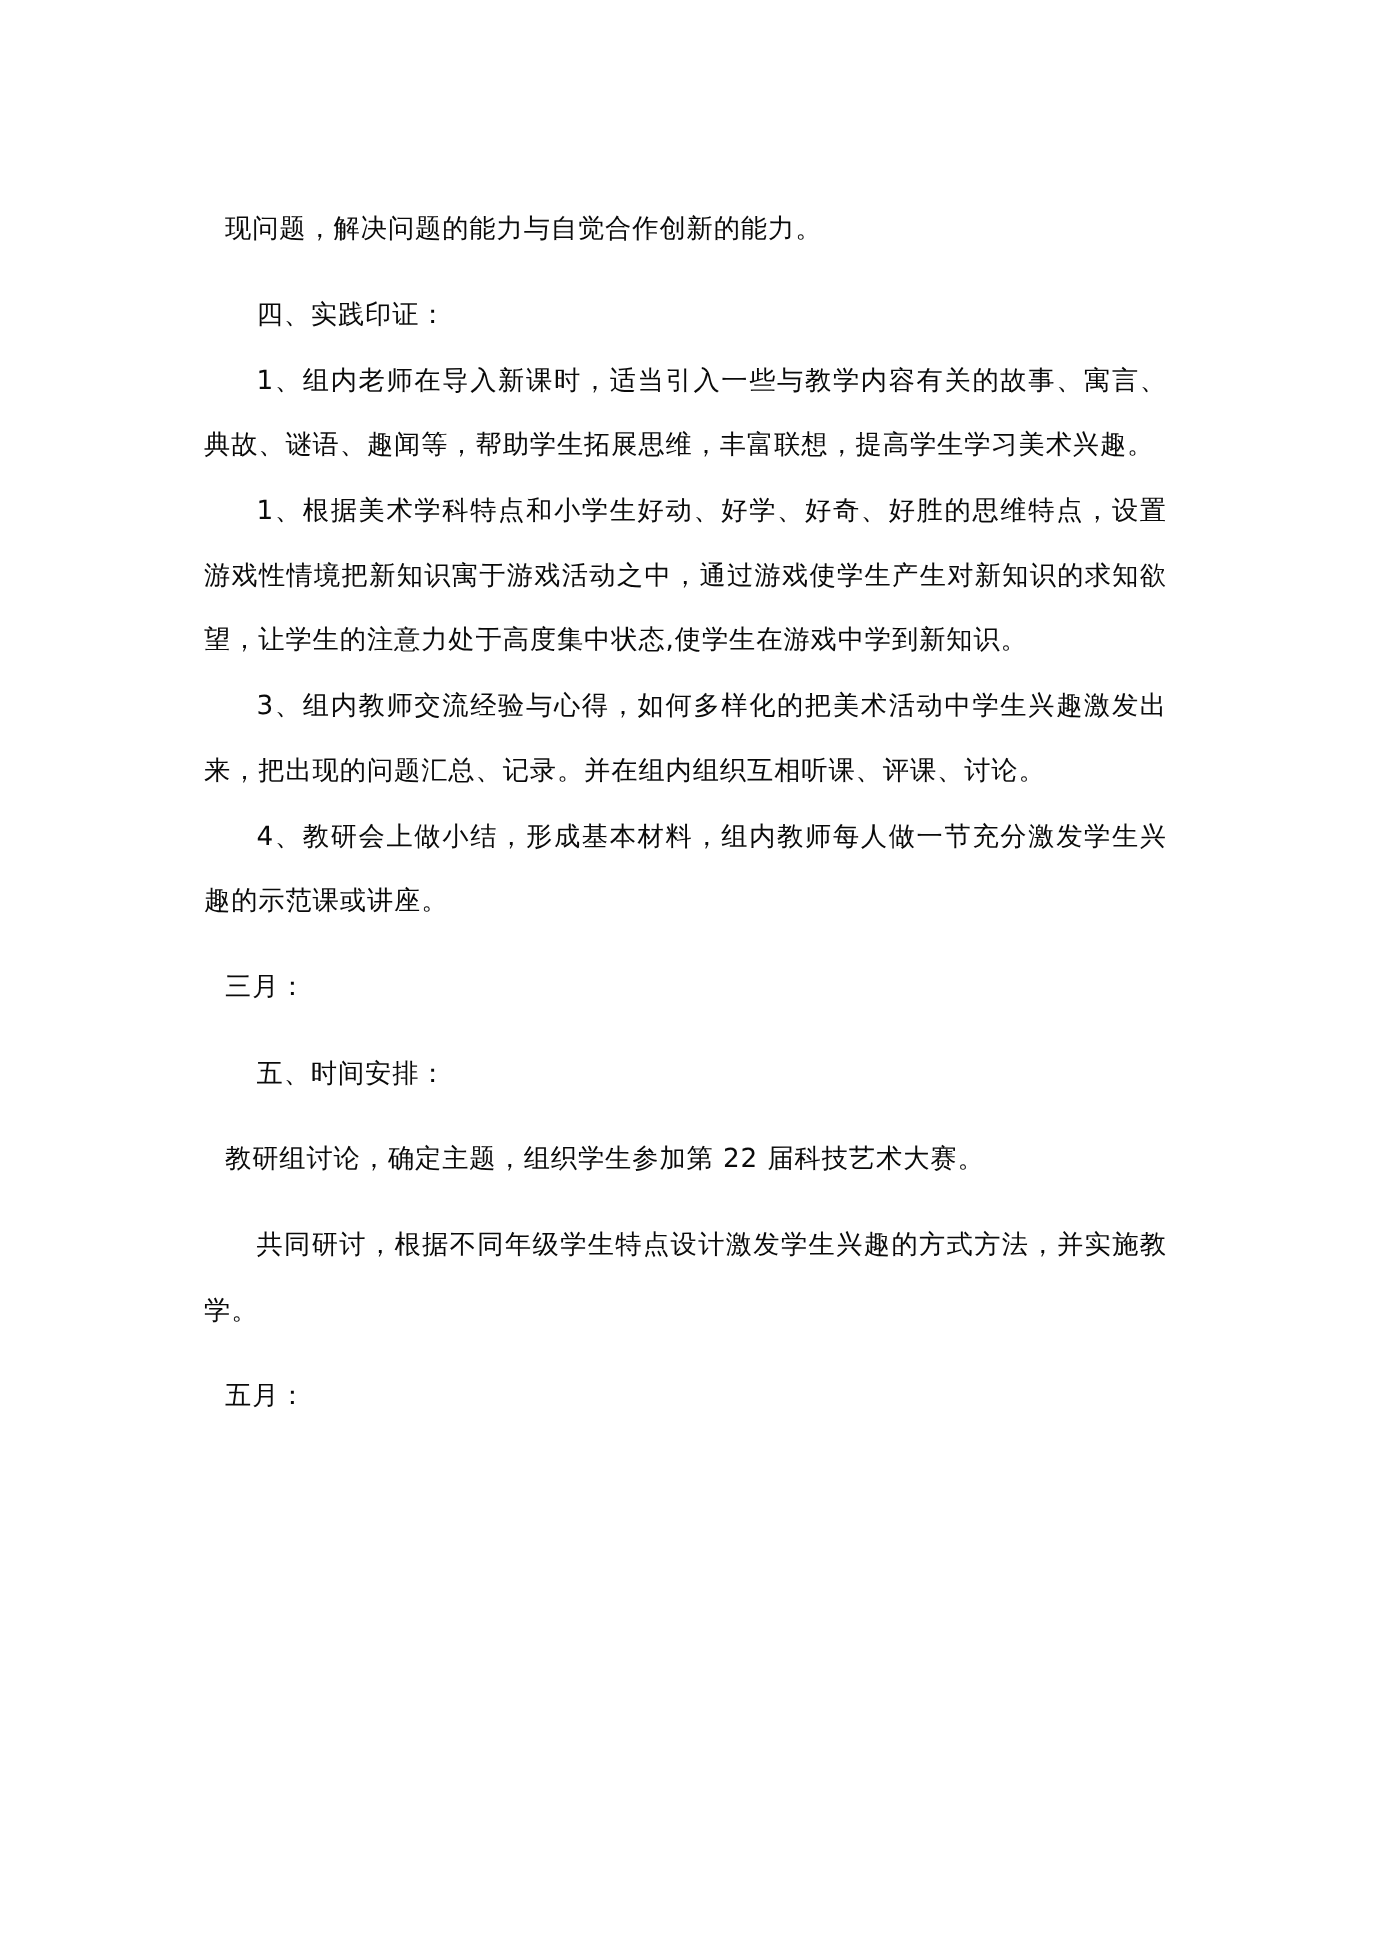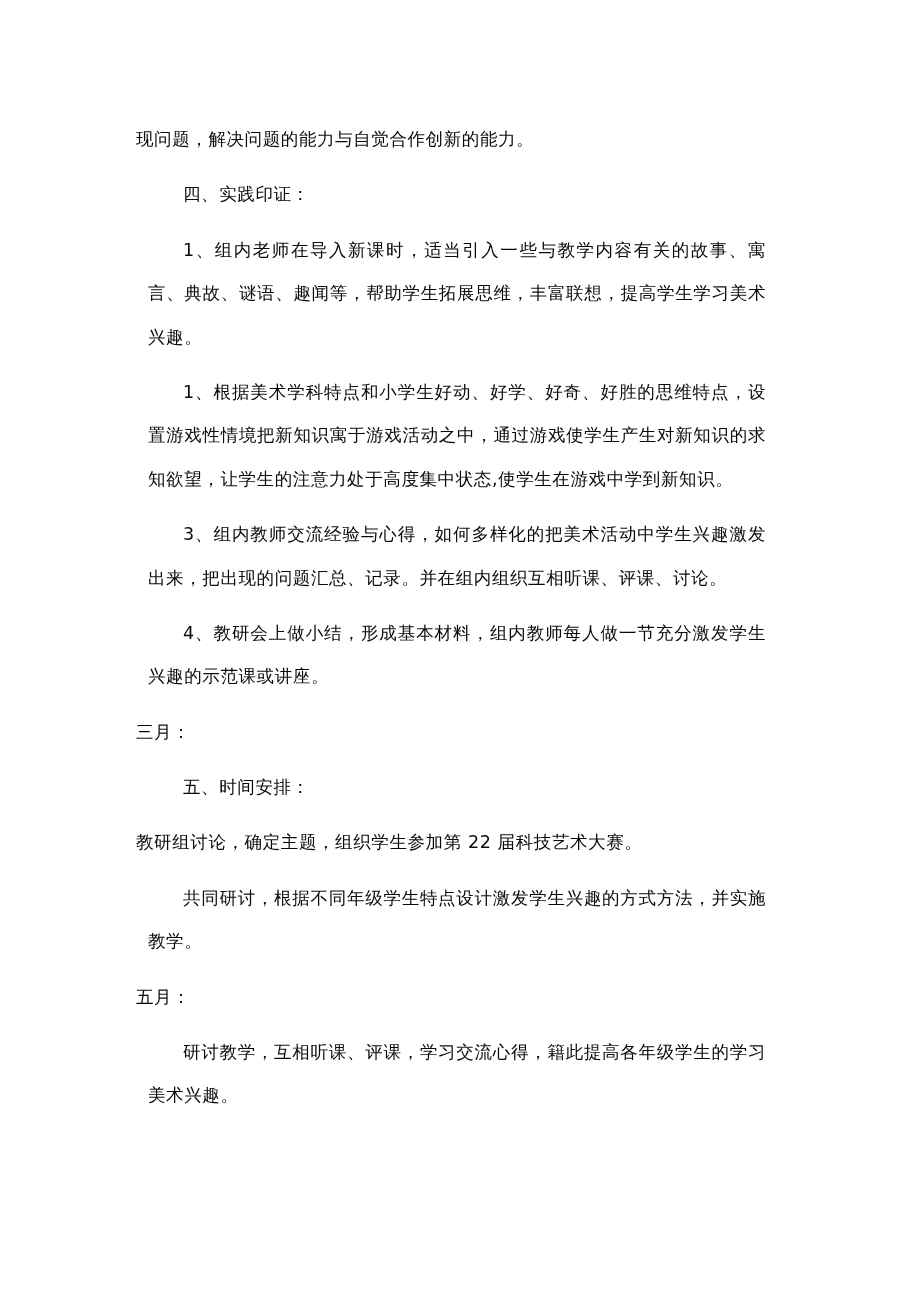--- a/index.html
+++ b/index.html
@@ -23,41 +23,40 @@
   }
   .doc-body {
     font-size: 17.5px;
     line-height: 2.48;
     letter-spacing: 0.6px;
     text-align: justify;
     text-justify: inter-character;
     color: #0a0a0a;
   }
   p.para {
-    margin: 12px;
+    margin: 0;
     padding: 0;
     text-indent: 2em;
   }
   p.noindent {
-    margin: 0;
+    margin: 14px;
     padding: 0;
     text-indent: 0;
   }
 </style>
 </head>
 <body>
 
 <div class="page">
   <div class="doc-body" id="doc-body">
       <p class="para noindent">现问题，解决问题的能力与自觉合作创新的能力。</p>
       <p class="para">四、实践印证：</p>
       <p class="para">1、组内老师在导入新课时，适当引入一些与教学内容有关的故事、寓言、典故、谜语、趣闻等，帮助学生拓展思维，丰富联想，提高学生学习美术兴趣。</p>
       <p class="para">1、根据美术学科特点和小学生好动、好学、好奇、好胜的思维特点，设置游戏性情境把新知识寓于游戏活动之中，通过游戏使学生产生对新知识的求知欲望，让学生的注意力处于高度集中状态,使学生在游戏中学到新知识。</p>
       <p class="para">3、组内教师交流经验与心得，如何多样化的把美术活动中学生兴趣激发出来，把出现的问题汇总、记录。并在组内组织互相听课、评课、讨论。</p>
       <p class="para">4、教研会上做小结，形成基本材料，组内教师每人做一节充分激发学生兴趣的示范课或讲座。</p>
       <p class="para noindent">三月：</p>
       <p class="para">五、时间安排：</p>
       <p class="para noindent">教研组讨论，确定主题，组织学生参加第 22 届科技艺术大赛。</p>
       <p class="para">共同研讨，根据不同年级学生特点设计激发学生兴趣的方式方法，并实施教学。</p>
       <p class="para noindent">五月：</p>
-      <p class="para">研讨教学，互相听课、评课，学习交流心得，籍此提高各年级学生的学习美术兴趣。</p>
     </div>
 </div>
 
 </body></html>

